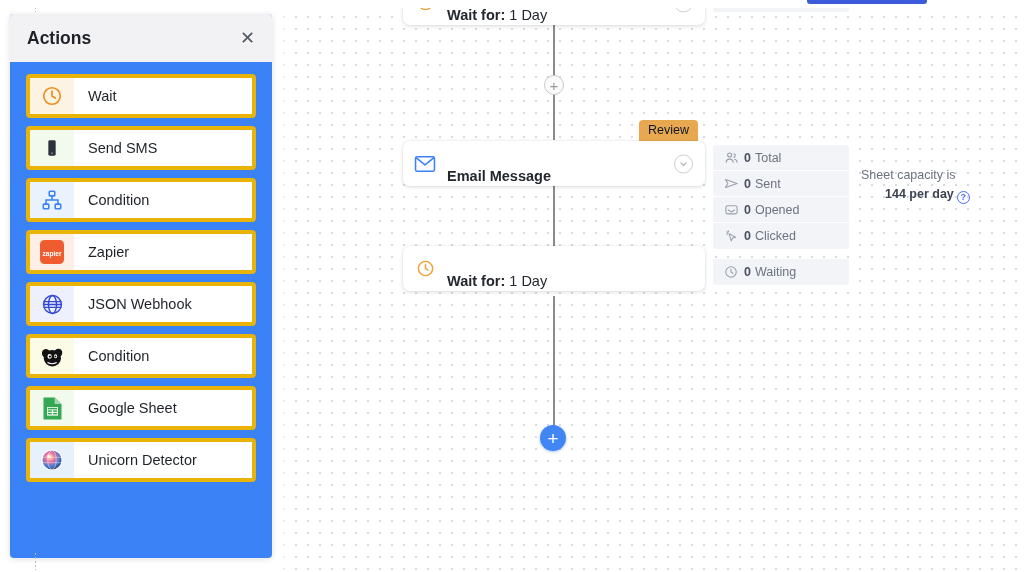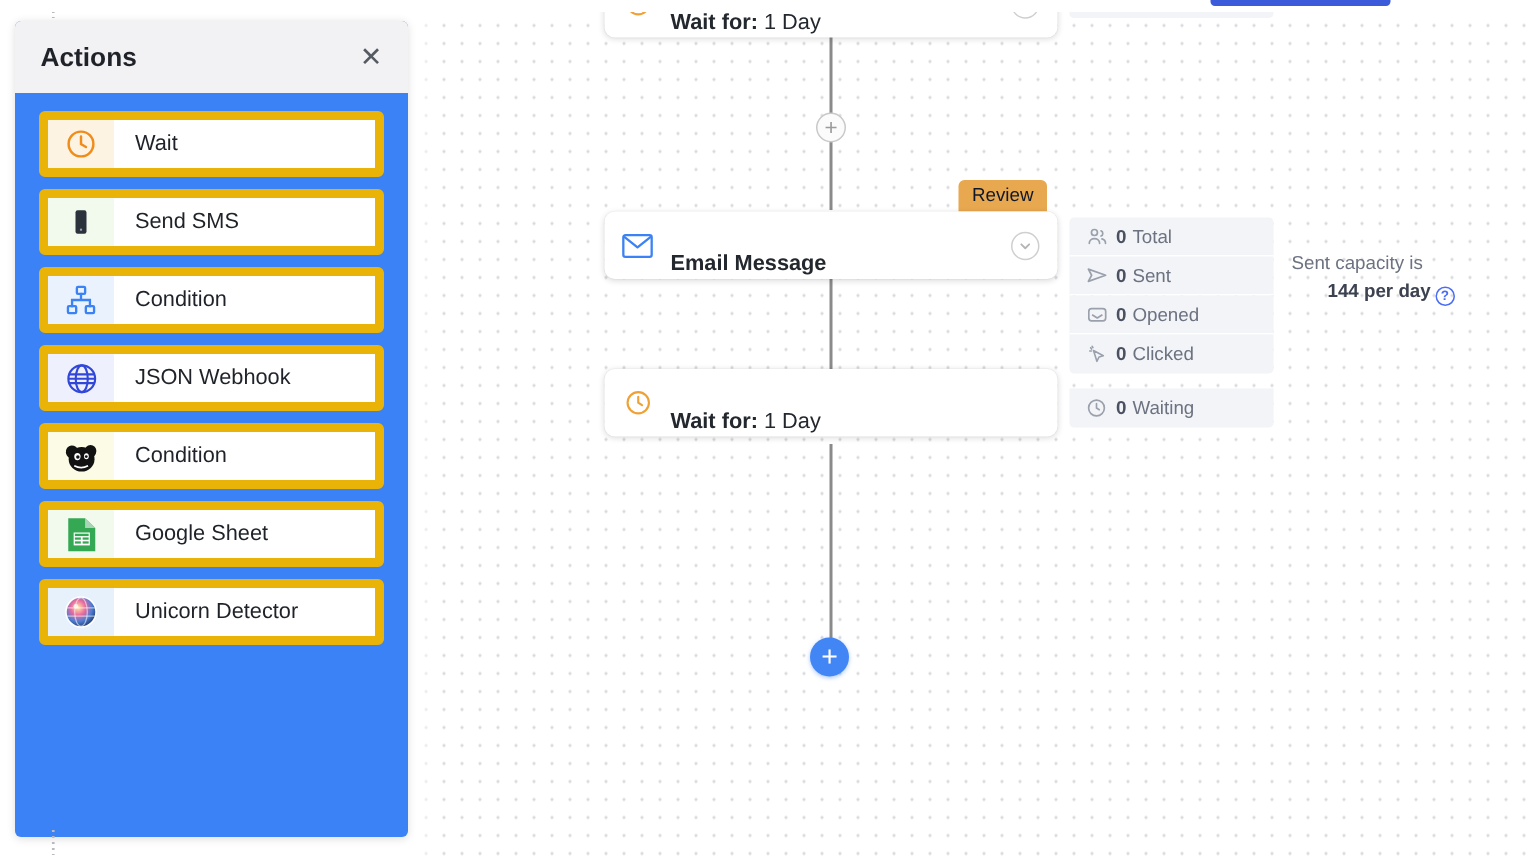--- a/index.html
+++ b/index.html
@@ -153,21 +153,21 @@
   }
   .panel-title { font-size:17.5px; font-weight:700; color:#1f2329; }
   .panel-close { color:#555b63; font-size:18px; line-height:1; cursor:pointer; padding:2px 3px; }
 
   .panel-body { padding:12px 16px 14px; flex:1; overflow:hidden; }
 
   .action-item {
     display:flex; align-items:center;
     height:44px; margin-bottom:8px;
     background:#ffffff;
-    border:6px solid #eab308;
+    border:4px solid #eab308;
     border-radius:4px;
     overflow:hidden;
     cursor:pointer;
   }
   .action-swatch {
     width:44px; height:100%; flex:0 0 44px;
     display:flex; align-items:center; justify-content:center;
   }
   .action-label { font-size:14.5px; color:#1f2329; padding-left:14px; }
 
@@ -310,21 +310,21 @@
             <circle cx="12" cy="12" r="9"></circle>
             <path d="M12 7v5l3.2 2" stroke-linecap="round"></path>
           </svg>
       </span>
       <span class="stat-num">0</span>
       <span>Waiting</span>
     </div>
   </div>
 
   <div class="capacity">
-    <div>Sent capacity is</div>
+    <div>Sheet capacity is</div>
     <div>
       <span class="strong">144 per day</span><span class="cap-help">?</span>
     </div>
   </div>
 
   <div class="drag-dots drag-top"></div>
   <div class="drag-dots drag-bot"></div>
 
   <div class="panel">
     <div class="panel-head">
@@ -359,20 +359,29 @@
           <svg width="22" height="22" viewBox="0 0 24 24" fill="none" stroke="#3b82f6" stroke-width="1.7">
             <rect x="9" y="2.5" width="6" height="5" rx="0.8"></rect>
             <rect x="2.5" y="16.5" width="6" height="5" rx="0.8"></rect>
             <rect x="15.5" y="16.5" width="6" height="5" rx="0.8"></rect>
             <path d="M12 7.5v4.5M5.5 16.5V12h13v4.5" stroke-linecap="round"></path>
           </svg>
         </div>
         <div class="action-label">Condition</div>
       </div>
 
+      <div class="action-item">
+        <div class="action-swatch" style="background:#fdeee6">
+          <svg width="26" height="26" viewBox="0 0 26 26">
+            <rect x="1" y="1" width="24" height="24" rx="4.5" fill="#ef5c30"></rect>
+            <text x="13" y="16.5" text-anchor="middle" font-family="'Liberation Sans',sans-serif" font-size="6.6" font-weight="700" fill="#ffffff">zapier</text>
+          </svg>
+        </div>
+        <div class="action-label">Zapier</div>
+      </div>
 
       <div class="action-item">
         <div class="action-swatch" style="background:#eef1fd">
           <svg width="23" height="23" viewBox="0 0 24 24" fill="none" stroke="#3247d8" stroke-width="1.5">
             <circle cx="12" cy="12" r="9.3"></circle>
             <ellipse cx="12" cy="12" rx="4.2" ry="9.3"></ellipse>
             <path d="M2.9 9h18.2M2.9 15h18.2M2.7 12h18.6"></path>
           </svg>
         </div>
         <div class="action-label">JSON Webhook</div>

